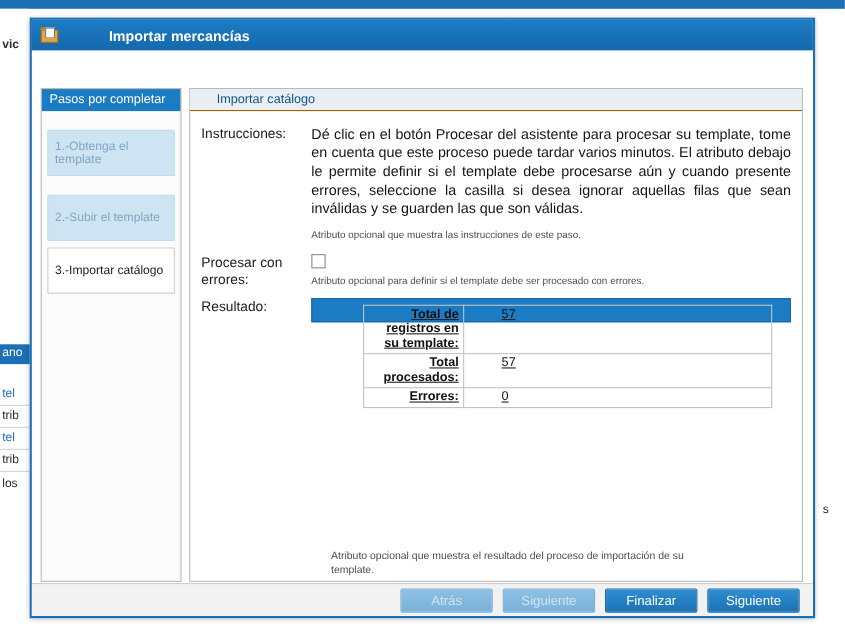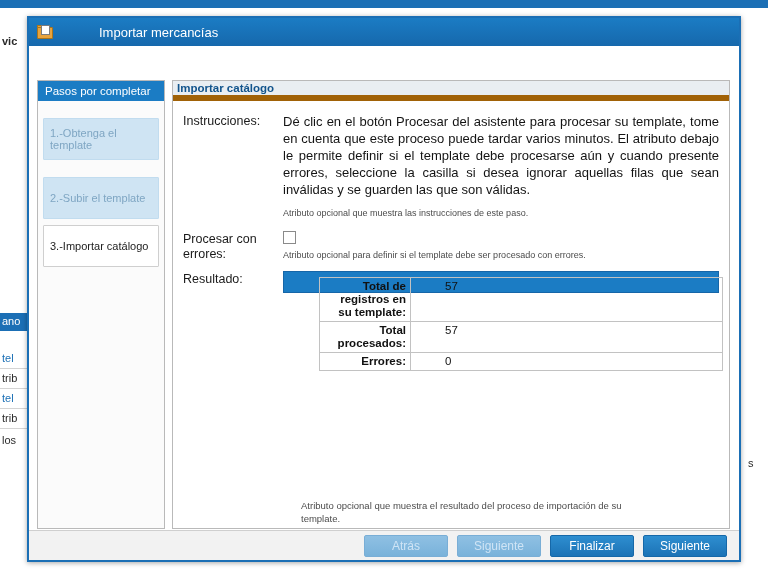--- a/index.html
+++ b/index.html
@@ -74,21 +74,21 @@
     height: 28px;
     background: linear-gradient(#1b7cc4, #1668ac);
     display: flex;
     align-items: center;
     padding: 0 8px;
     box-sizing: border-box;
   }
   .dialog-title-text {
     color: #ffffff;
     font-size: 13px;
-    font-weight: normal;
+    font-weight: bold;
     margin-left: 6px;
     padding-left: 40px;
   }
   .title-icon {
     width: 16px; height: 15px;
     position: relative;
     display: inline-block;
   }
   .title-icon .folder-back {
     position: absolute;
@@ -174,27 +174,27 @@
     top: 34px;
     width: 558px;
     height: 449px;
     border: 1px solid #b9b9b9;
     background: #ffffff;
     box-sizing: border-box;
   }
   .content-header {
     height: 20px;
     background: #e9eef2;
-    border-bottom: 6px solid #a16207;
+    border-bottom: 1px solid #a16207;
     color: #12548c;
     font-size: 11.5px;
-    font-weight: bold;
-    display: flex;
-    align-items: center;
-    padding-left: 4px;
+    font-weight: normal;
+    display: flex;
+    align-items: center;
+    padding-left: 24px;
     box-sizing: border-box;
   }
   .form-area {
     padding: 12px 10px 0 10px;
   }
   .form-row {
     display: flex;
     align-items: flex-start;
     margin-bottom: 4px;
   }
@@ -230,25 +230,26 @@
     flex: 1;
     height: 22px;
     background: #1b7cc4;
     border: 1px solid #1666a8;
     box-sizing: border-box;
   }
 
   
   .results-table {
     position: absolute;
-    left: 146px;
+    left: 157px;
     top: 196px;
-    width: 404px;
+    width: 372px;
     border-collapse: collapse;
     font-size: 11.5px;
+    text-decoration: underline;
   }
   .results-table td {
     border: 1px solid #c2c2c2;
     padding: 2px 4px;
     vertical-align: top;
   }
   .results-table td.label-cell {
     width: 82px;
     text-align: right;
     font-weight: bold;

